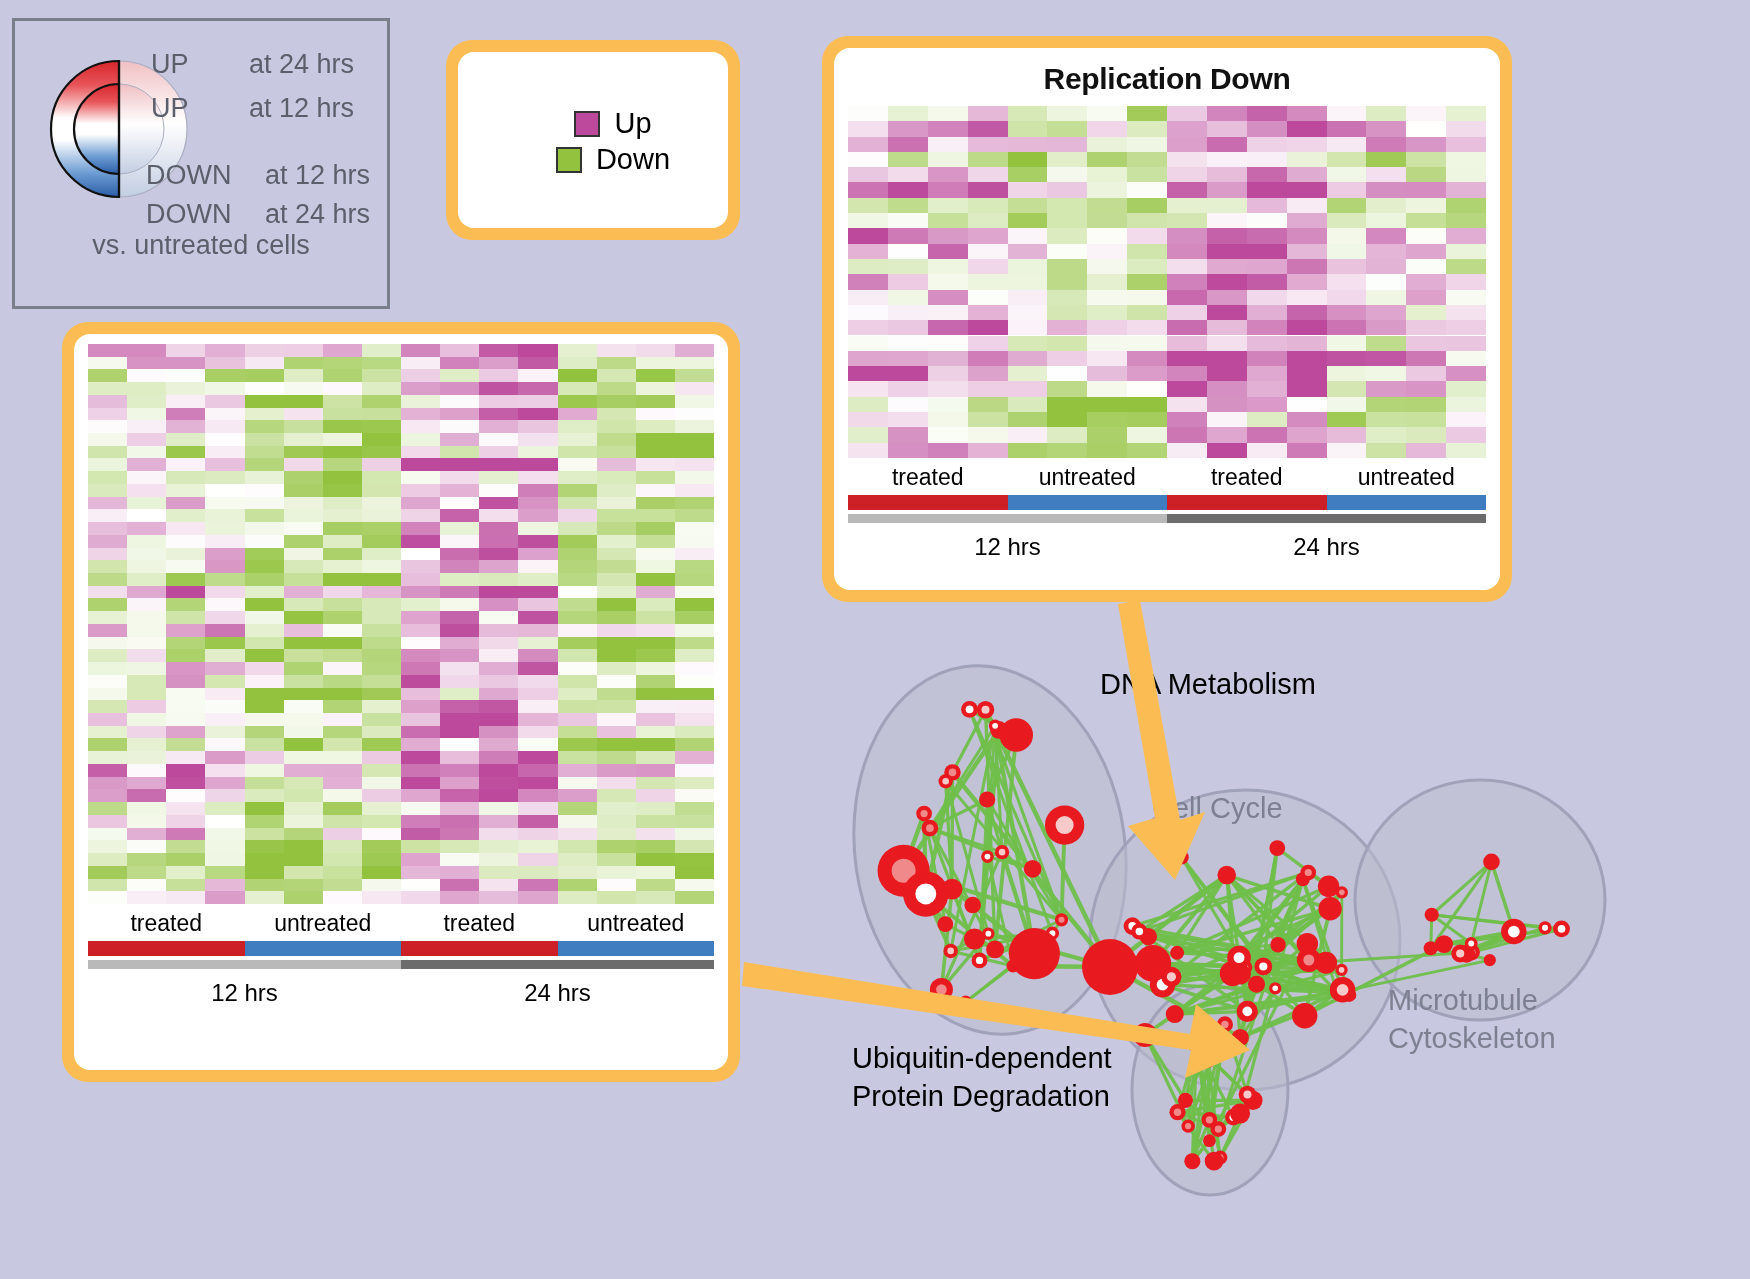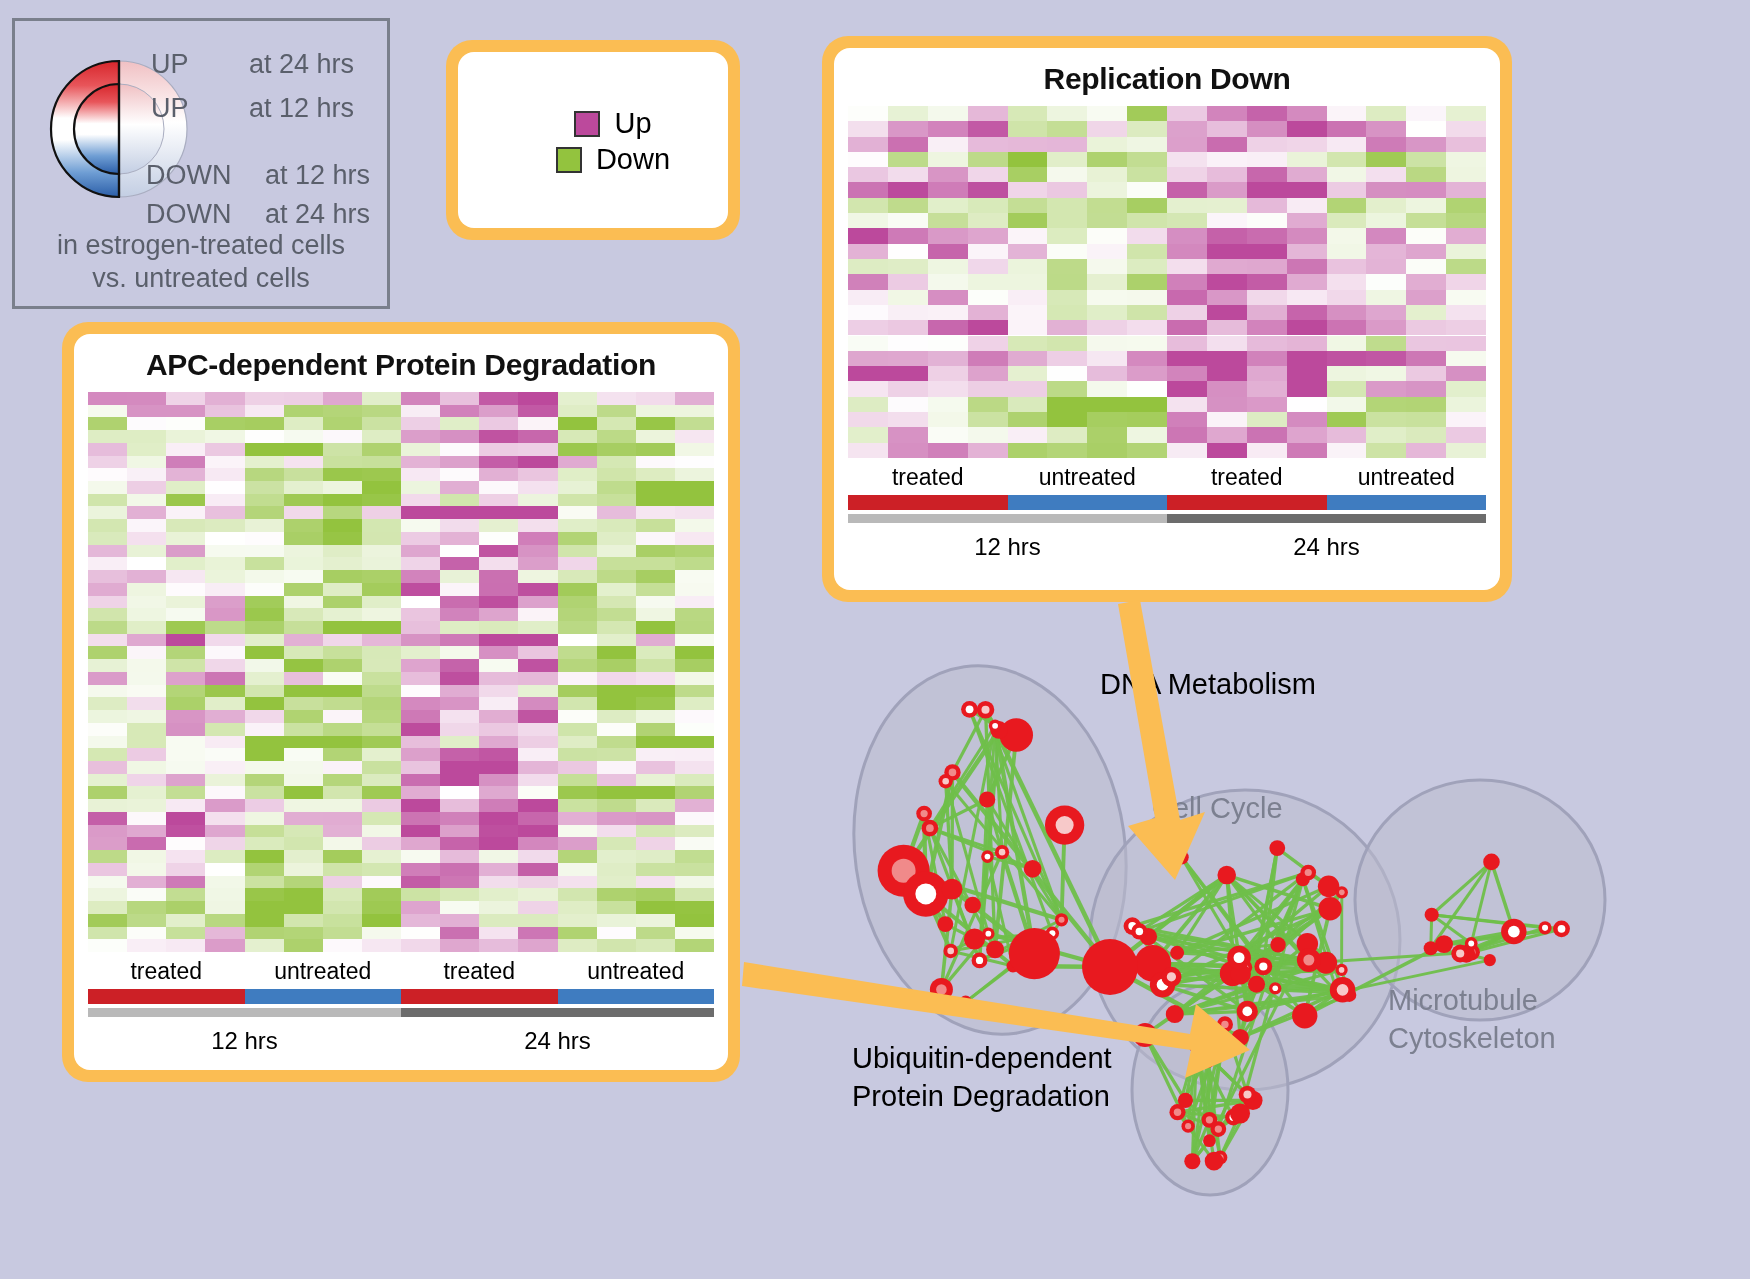--- a/index.html
+++ b/index.html
@@ -132,21 +132,20 @@
   <span class="key-text" style="left:136px;top:72px;">UP</span>
   <span class="key-text" style="left:234px;top:72px;">at 12 hrs</span>
 
   <span class="key-text" style="left:131px;top:139px;">DOWN</span>
   <span class="key-text" style="left:250px;top:139px;">at 12 hrs</span>
 
   <span class="key-text" style="left:131px;top:178px;">DOWN</span>
   <span class="key-text" style="left:250px;top:178px;">at 24 hrs</span>
 
   <div class="key-foot">
-    <div>in estrogen-treated cells</div>
     <div>vs. untreated cells</div>
   </div>
 </div>
 
 <div class="panel" id="updown">
   <div class="panel-inner">
     <div class="ud-item">
       <span class="ud-sw" id="sw-up" style="background: rgb(188, 73, 156);"></span>
       <span class="ud-lbl">Up</span>
     </div>
@@ -550,21 +549,20 @@
       <div class="time-row">
         <div class="time-lbl">12 hrs</div>
         <div class="time-lbl">24 hrs</div>
       </div>
     </div>
   </div>
 </div>
 
 <div class="panel" id="apc">
   <div class="panel-inner">
-    <div class="panel-title">APC-dependent Protein Degradation</div>
     <div class="heat" id="heat-apc" style="grid-template-columns: repeat(16, 1fr); grid-auto-rows: auto; height: 560px;">
         <i style="background: rgb(212, 137, 191); height: 12.7273px;"></i>
         <i style="background: rgb(212, 138, 191); height: 12.7273px;"></i>
         <i style="background: rgb(239, 211, 231); height: 12.7273px;"></i>
         <i style="background: rgb(226, 176, 212); height: 12.7273px;"></i>
         <i style="background: rgb(238, 208, 229); height: 12.7273px;"></i>
         <i style="background: rgb(237, 206, 228); height: 12.7273px;"></i>
         <i style="background: rgb(223, 167, 207); height: 12.7273px;"></i>
         <i style="background: rgb(225, 238, 202); height: 12.7273px;"></i>
         <i style="background: rgb(210, 132, 188); height: 12.7273px;"></i>

